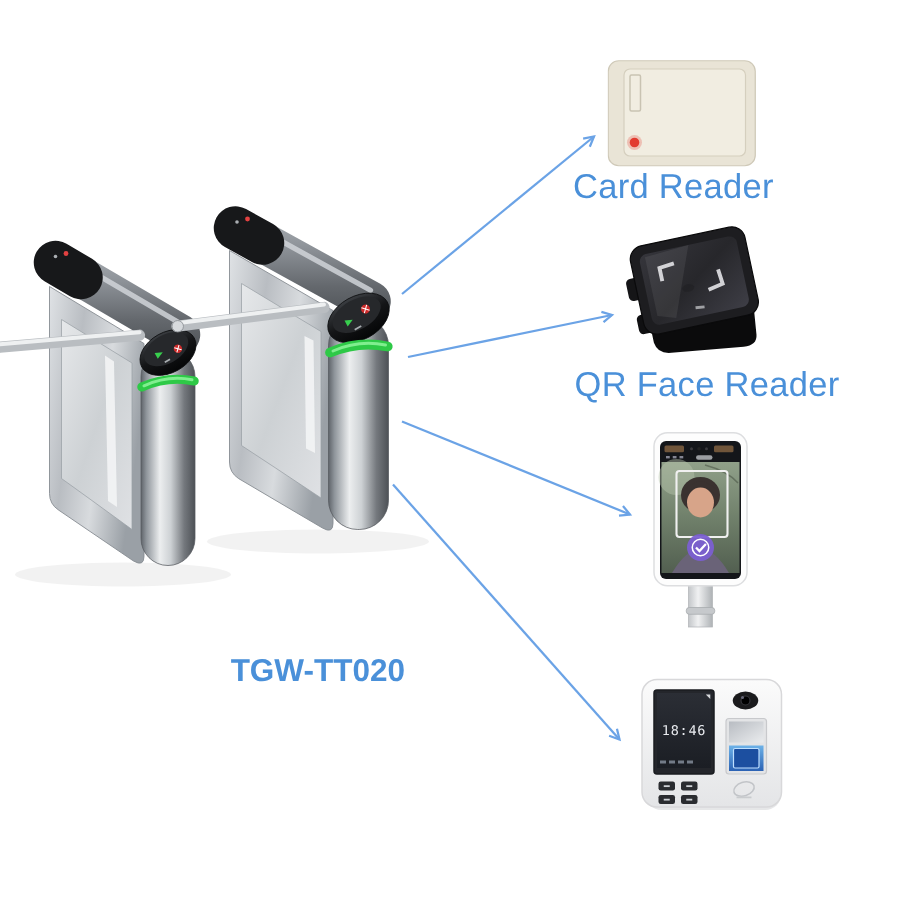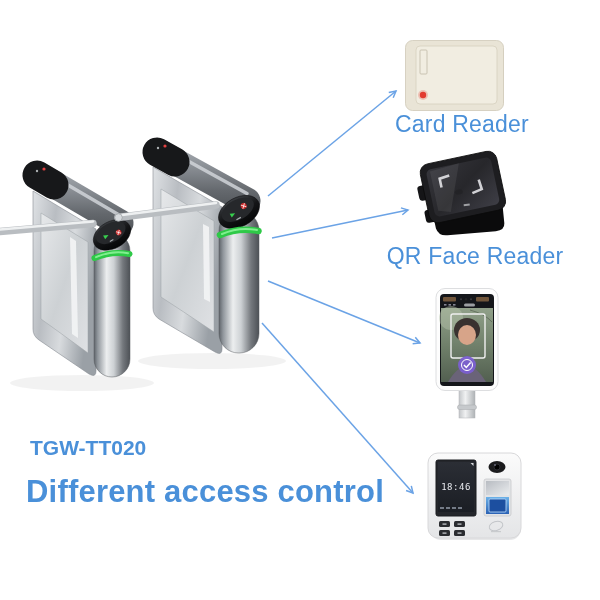--- a/index.html
+++ b/index.html
@@ -1,21 +1,21 @@
 <!DOCTYPE html>
 <html><head>
 <meta charset="utf-8">
 <style>
   html,body{margin:0;padding:0;background:#ffffff;}
   #canvas{position:relative;width:600px;height:600px;background:#ffffff;
           font-family:"Liberation Sans",sans-serif;overflow:hidden;}
   .abs{position:absolute;}
   .dev-label{position:absolute;color:#4a90d9;font-size:23px;line-height:1.2;
-             text-align:center;letter-spacing:.2px;}
-  #model{position:absolute;left:30px;top:436px;width:240px;text-align:left;
+             text-align:left;letter-spacing:.2px;}
+  #model{position:absolute;left:30px;top:436px;width:240px;text-align:right;
          color:#4a90d9;font-size:21px;font-weight:700;}
   #heading{position:absolute;left:26px;top:474px;width:360px;
            color:#4a90d9;font-size:31px;font-weight:700;letter-spacing:.2px;}
   svg{display:block;}
 </style>
 </head>
 <body>
 
 <div id="canvas">
 
@@ -274,15 +274,14 @@
       <rect x="15.5" y="80.5" width="4" height="1.2" fill="#cfd2d6"></rect>
         <rect x="30.5" y="80.5" width="4" height="1.2" fill="#cfd2d6"></rect>
     </g>
     <g opacity=".8">
       <ellipse cx="69" cy="74" rx="7" ry="4.5" fill="none" stroke="#b9bcc0" stroke-width="1" transform="rotate(-18 69 74)"></ellipse>
       <rect x="64" y="79" width="10" height="1.2" fill="#c2c5c8"></rect>
     </g>
   </svg>
 
   <div id="model">TGW-TT020</div>
-  <div id="heading">Different access control</div>
 
 </div>
 
 </body></html>

